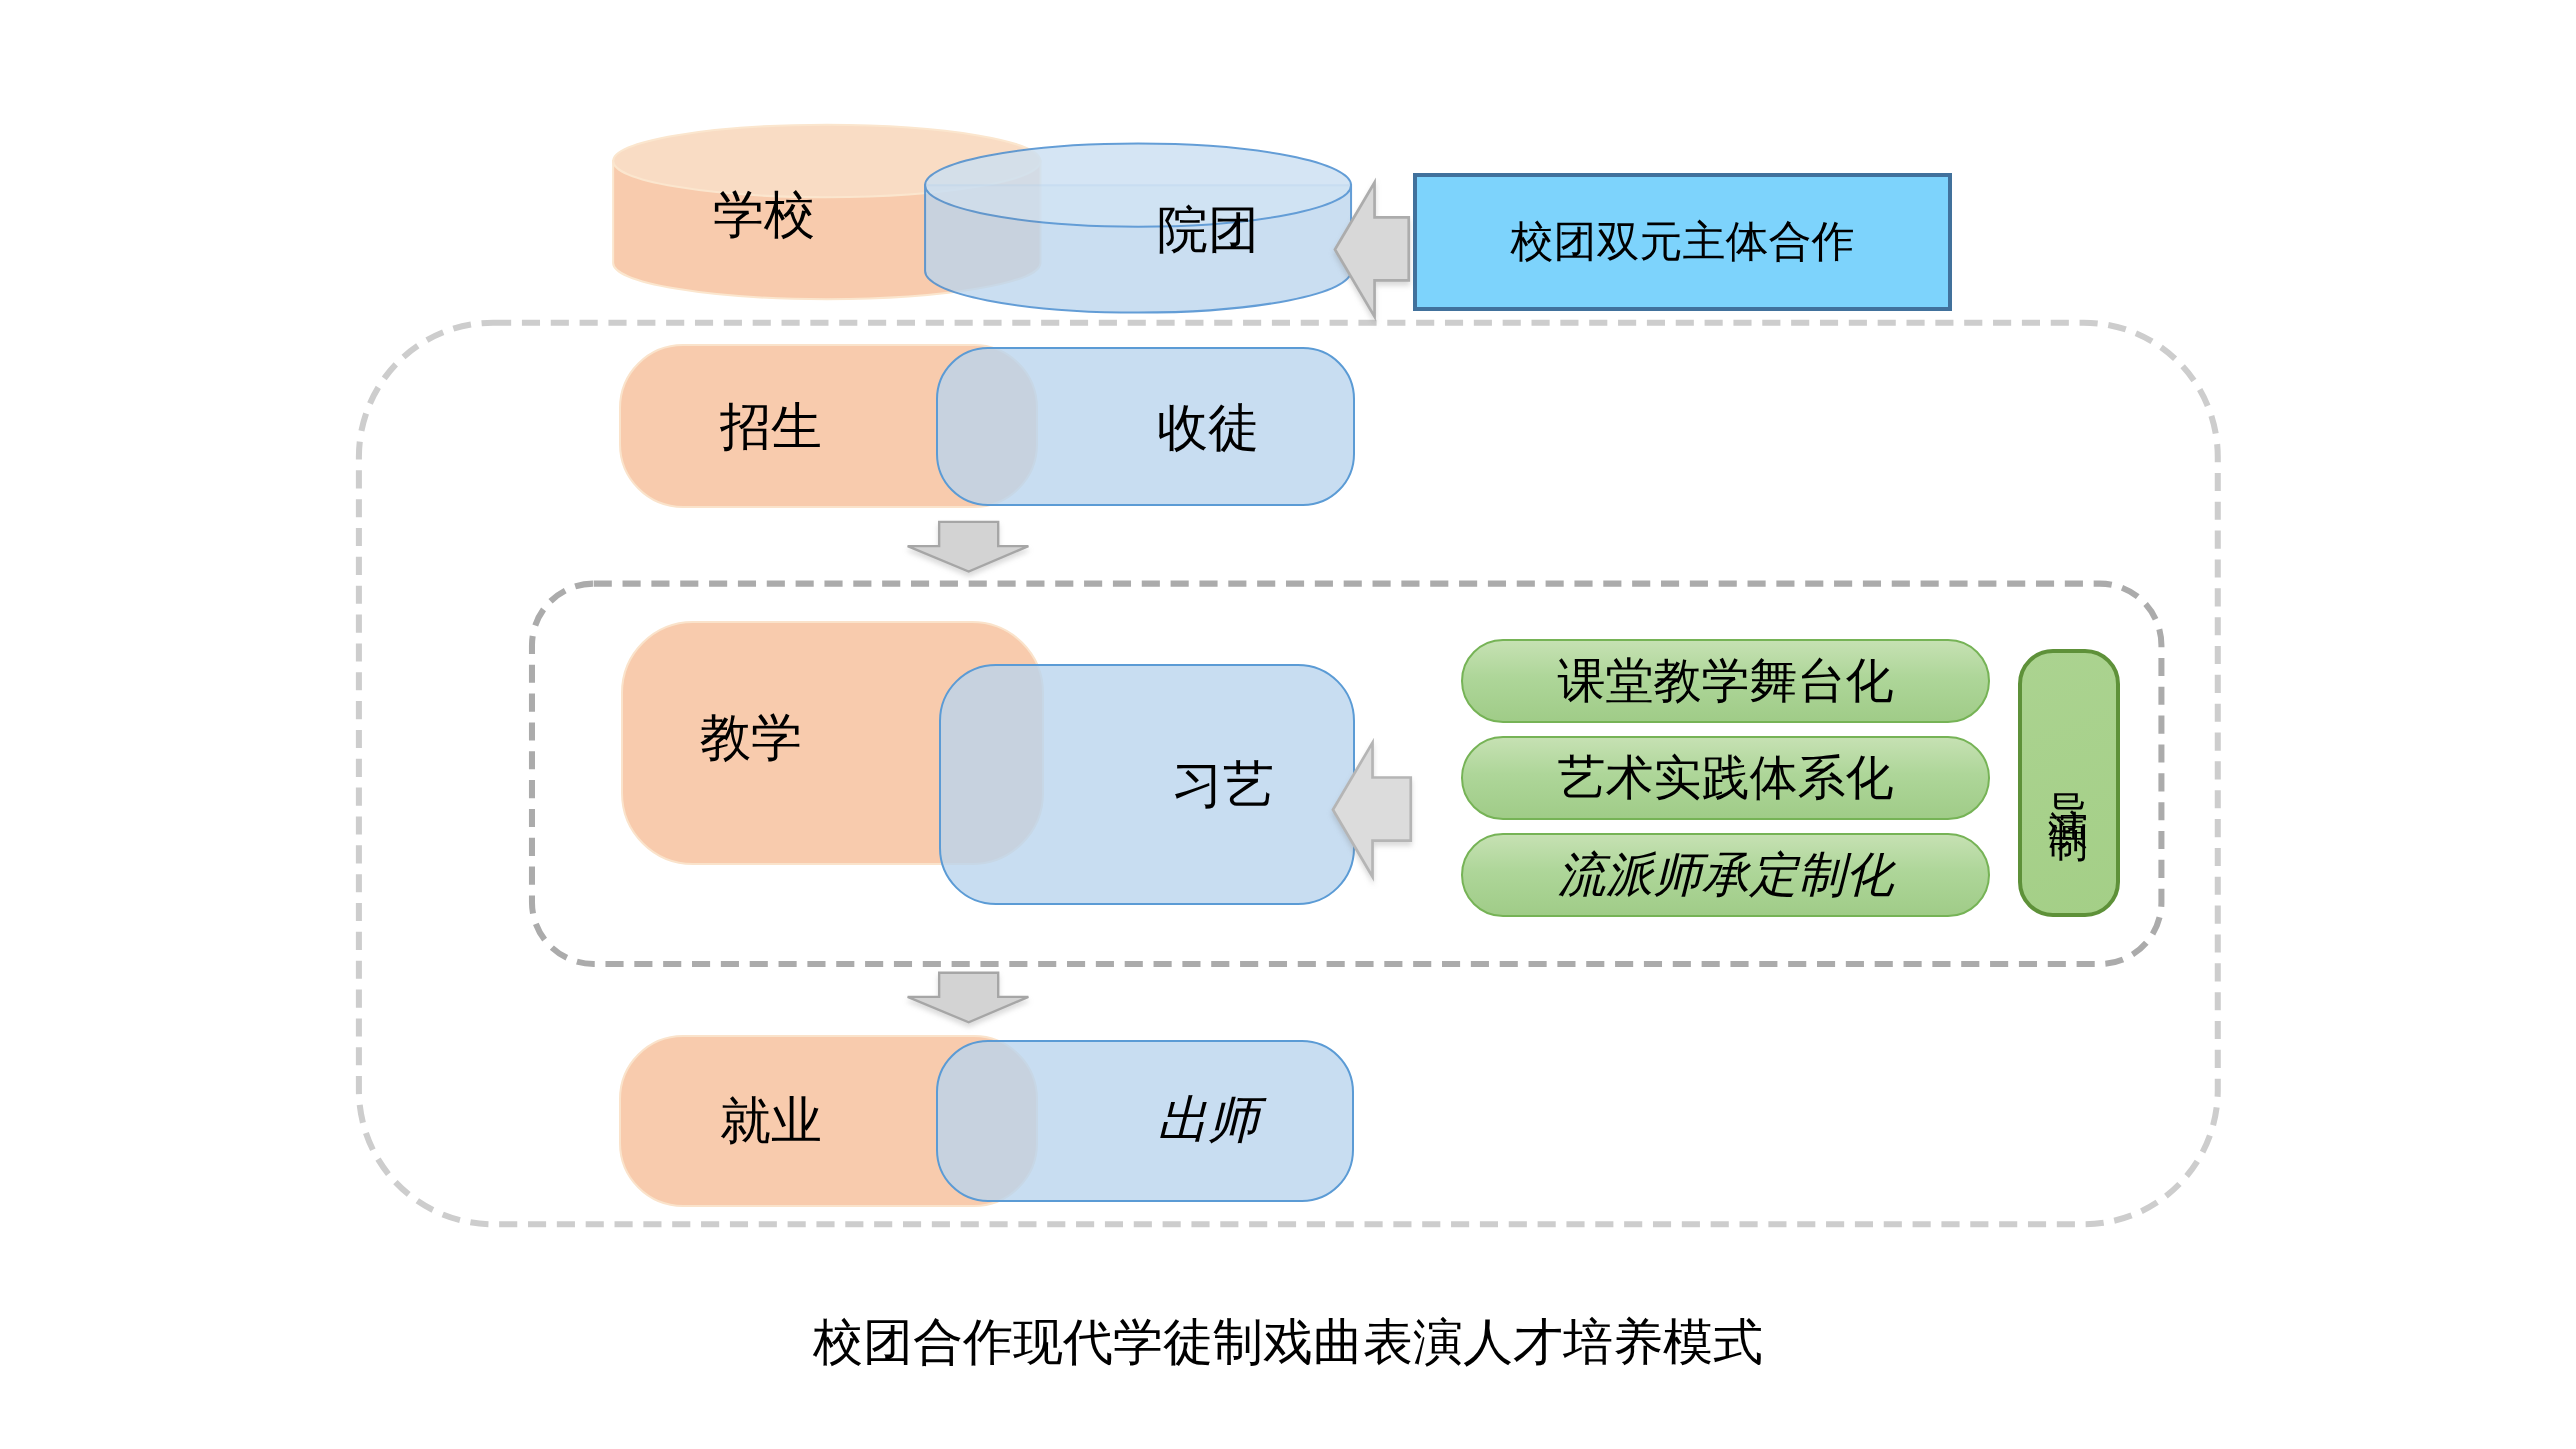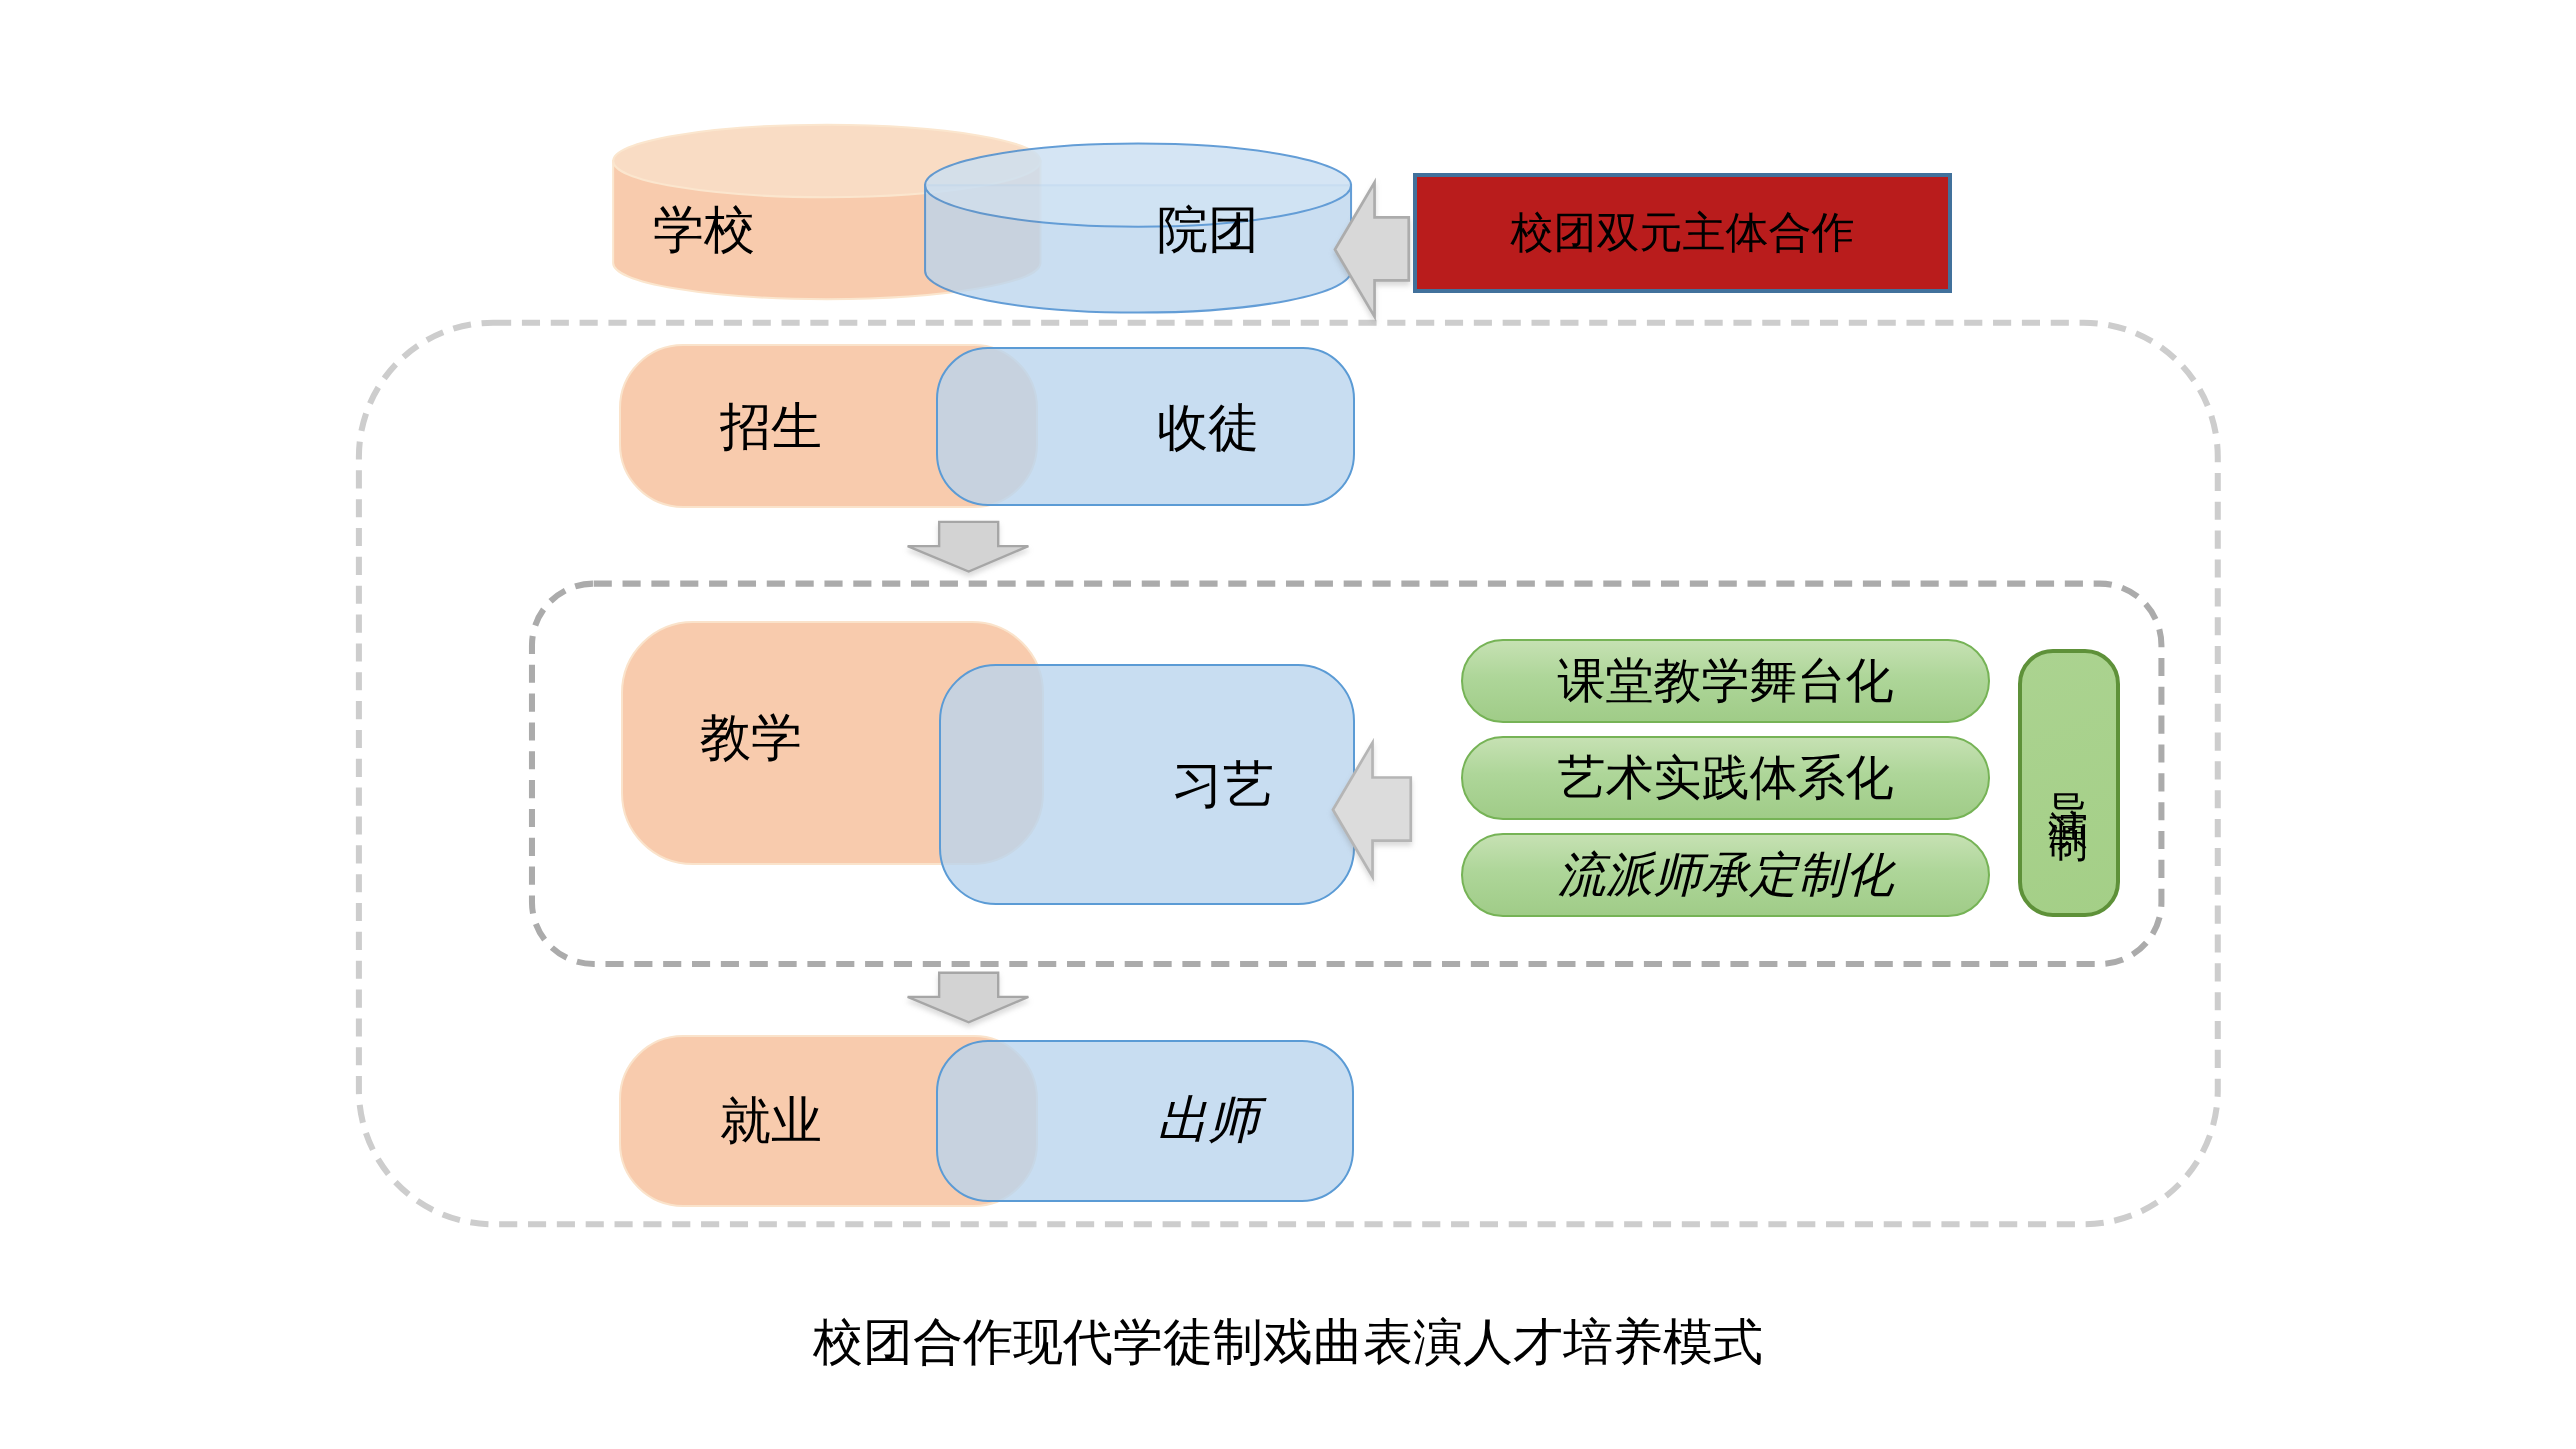--- a/index.html
+++ b/index.html
@@ -5,22 +5,22 @@
   html,body{margin:0;padding:0;background:#ffffff;}
   body{font-family:"DejaVu Sans","Liberation Sans",sans-serif;}
   #canvas{position:relative;width:2576px;height:1449px;background:#ffffff;overflow:hidden;}
   .layer{position:absolute;left:0;top:0;}
   svg{display:block;}
   
   .stage{position:absolute;box-sizing:border-box;}
   .stage.orange{background:#F8CBAD;border:2px solid #FAE3CB;z-index:2;}
   .stage.blue{background:rgba(185,212,237,0.78);border:2.7px solid #5B9BD5;z-index:3;}
   
-  .coop-box{position:absolute;left:1413px;top:173px;width:539px;height:120px;
-    box-sizing:border-box;background:#b91c1c;border:4px solid #41719C;
+  .coop-box{position:absolute;left:1413px;top:173px;width:539px;height:138px;
+    box-sizing:border-box;background:#7dd3fc;border:4px solid #41719C;
     display:flex;align-items:center;justify-content:center;z-index:4;
     font-size:43px;color:#000;}
   
   .pill{position:absolute;left:1461px;width:529px;height:84px;box-sizing:border-box;
     border-radius:42px;border:2.7px solid #76B356;
     background:linear-gradient(180deg,#C6E1B3 0%,#AED699 45%,#A0CC88 100%);
     display:flex;align-items:center;justify-content:center;z-index:4;
     font-size:48px;color:#000;}
   
   .director{position:absolute;left:2018px;top:649px;width:102px;height:268px;
@@ -93,21 +93,21 @@
 
     <polygon class="arrow" points="1990,372 2049,272 2049,324 2100,324 2100,418 2049,418 2049,472" fill="#D8D8D8" stroke="#ACACAC" stroke-width="4"></polygon>
 
     <polygon class="arrow" points="1400,778 1488,778 1488,814 1533,814 1444,852 1353,814 1400,814" fill="#D3D3D3" stroke="#A6A6A6" stroke-width="3.5"></polygon>
 
     <polygon class="arrow" points="1987,1207 2046,1107 2046,1159 2103,1159 2103,1253 2046,1253 2046,1307" fill="#DCDCDC" stroke="#B5B5B5" stroke-width="4"></polygon>
 
     <polygon class="arrow" points="1400,1450 1488,1450 1488,1486 1533,1486 1444,1524 1353,1486 1400,1486" fill="#D3D3D3" stroke="#A6A6A6" stroke-width="3.5"></polygon>
   </svg>
 
-  <div class="lbl" style="left:704px;top:215px;margin-top:15px;">学校</div>
+  <div class="lbl" style="left:764px;top:215px;">学校</div>
   <div class="lbl" style="left:1208px;top:230px;">院团</div>
 
   <div class="lbl" style="left:771px;top:427px;">招生</div>
   <div class="lbl" style="left:1208px;top:428px;">收徒</div>
 
   <div class="lbl" style="left:751px;top:738px;">教学</div>
   <div class="lbl" style="left:1204px;top:785px;margin-left:19px;">习艺</div>
 
   <div class="lbl" style="left:771px;top:1121px;">就业</div>
   <div class="lbl" style="left:1208px;top:1120px;font-style:italic;">出师</div>

